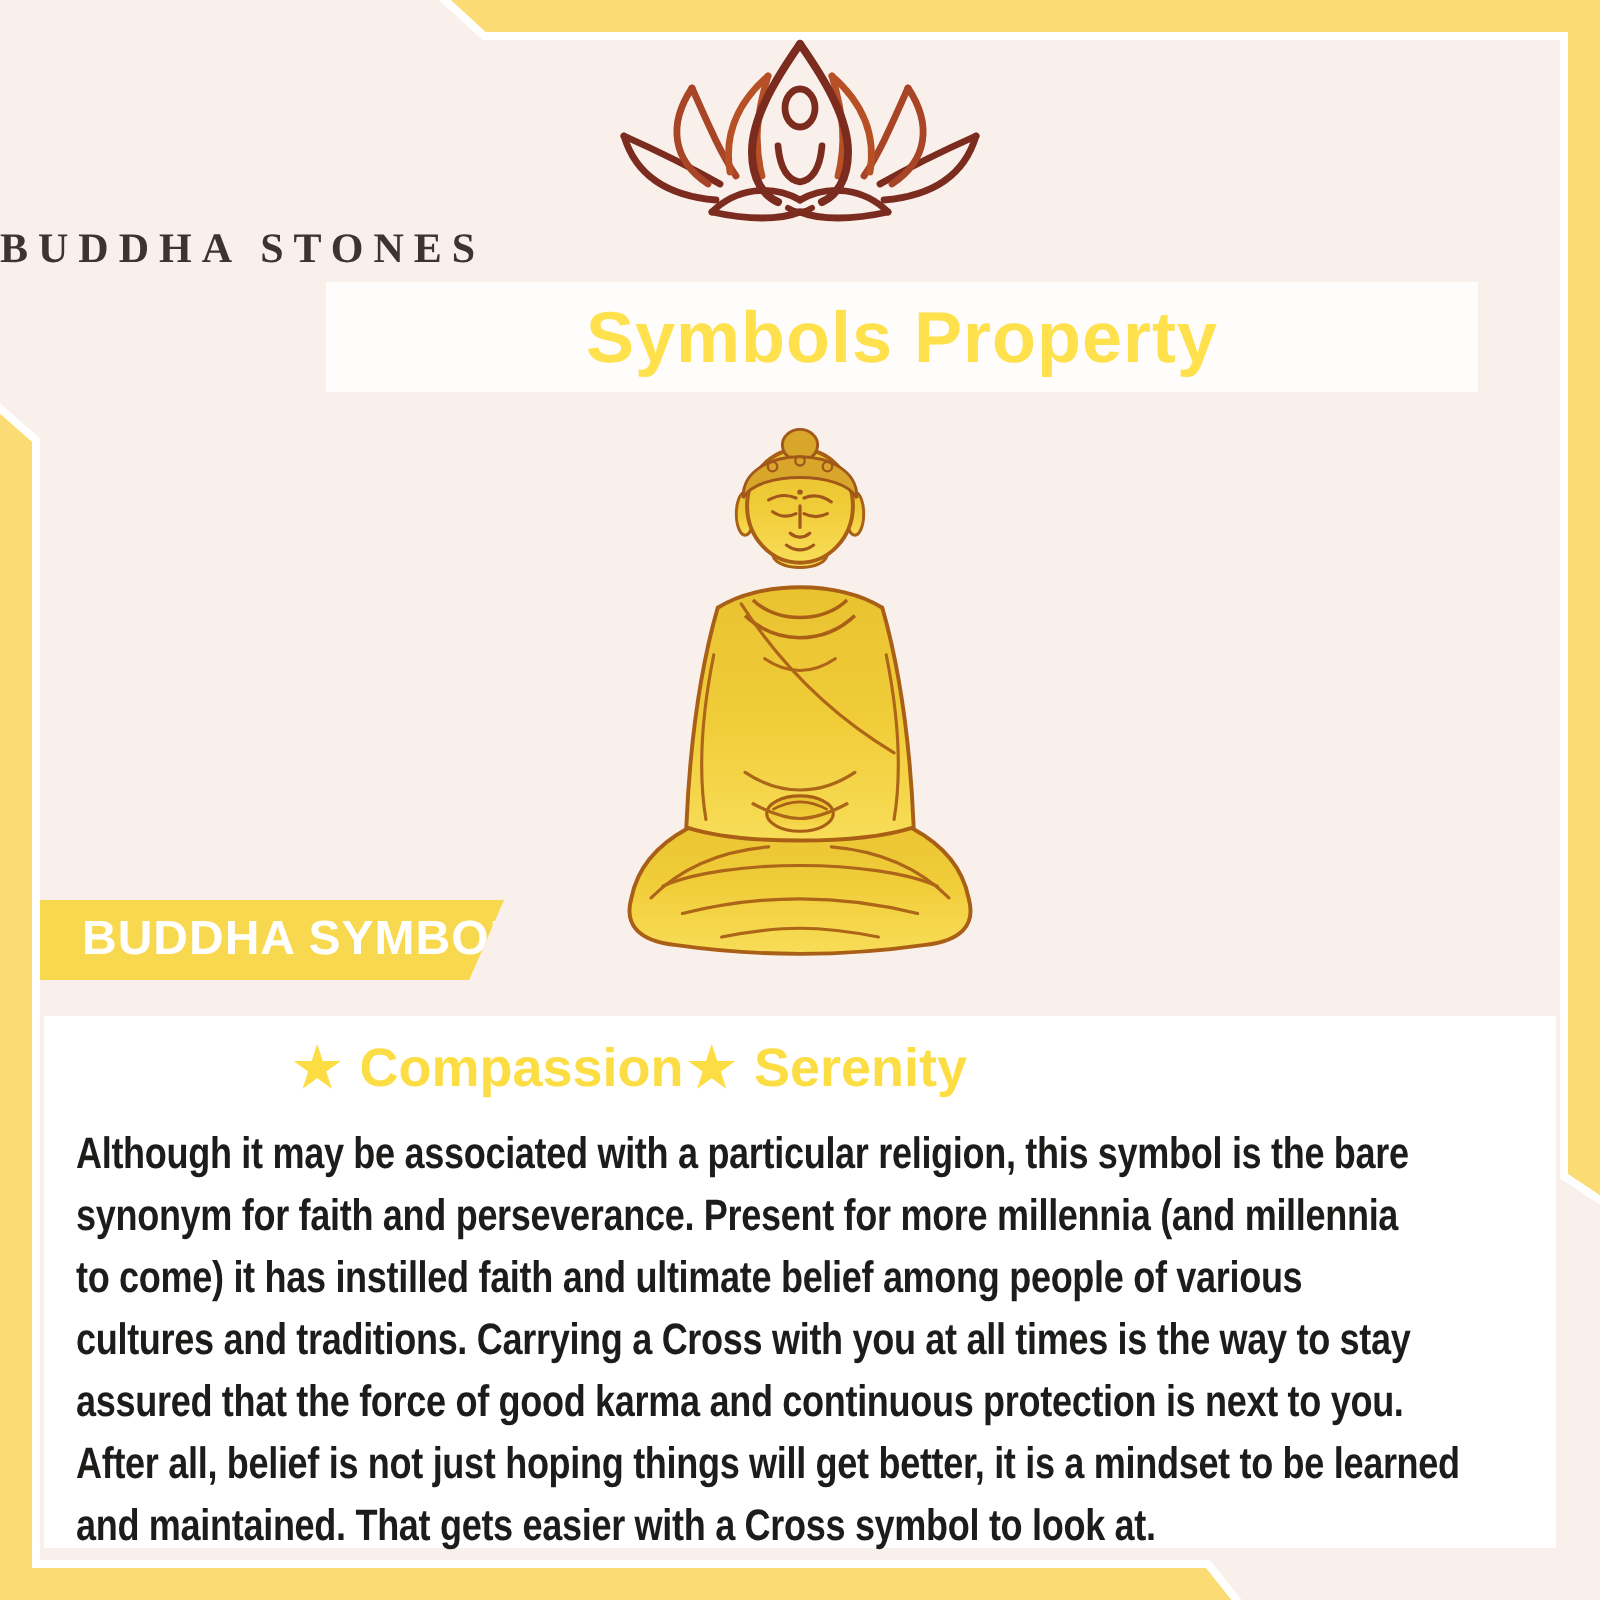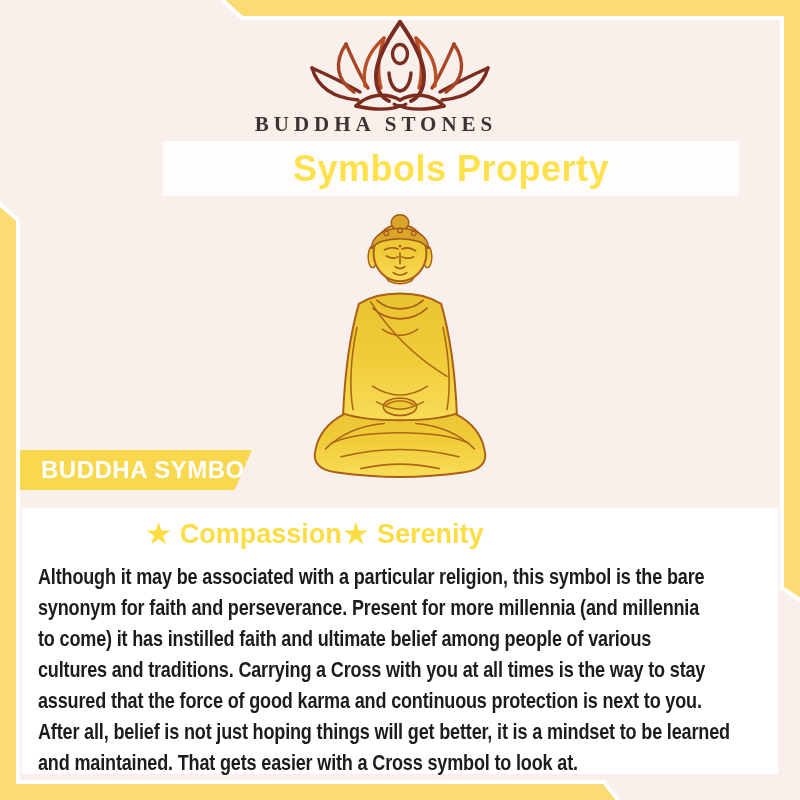--- a/index.html
+++ b/index.html
@@ -9,21 +9,21 @@
     font-family:"Liberation Sans",sans-serif;
   }
   .abs{position:absolute;}
 
   
   #frame-svg{left:0;top:0;width:800px;height:800px;pointer-events:none;}
 
   
   #logo{left:290px;top:18px;width:220px;height:100px;}
   #wordmark{
-    left:0;top:112px;width:752px;text-align:center;
+    left:0;top:112px;width:752px;
     font-family:"Liberation Serif","DejaVu Serif",serif;
     font-size:21px;letter-spacing:5px;color:#3c3431;font-weight:600;
   }
 
   
   #title-bar{
     left:163px;top:141px;width:576px;height:55px;background:#fefdfb;
     display:flex;align-items:center;justify-content:center;
   }
   #title-text{

